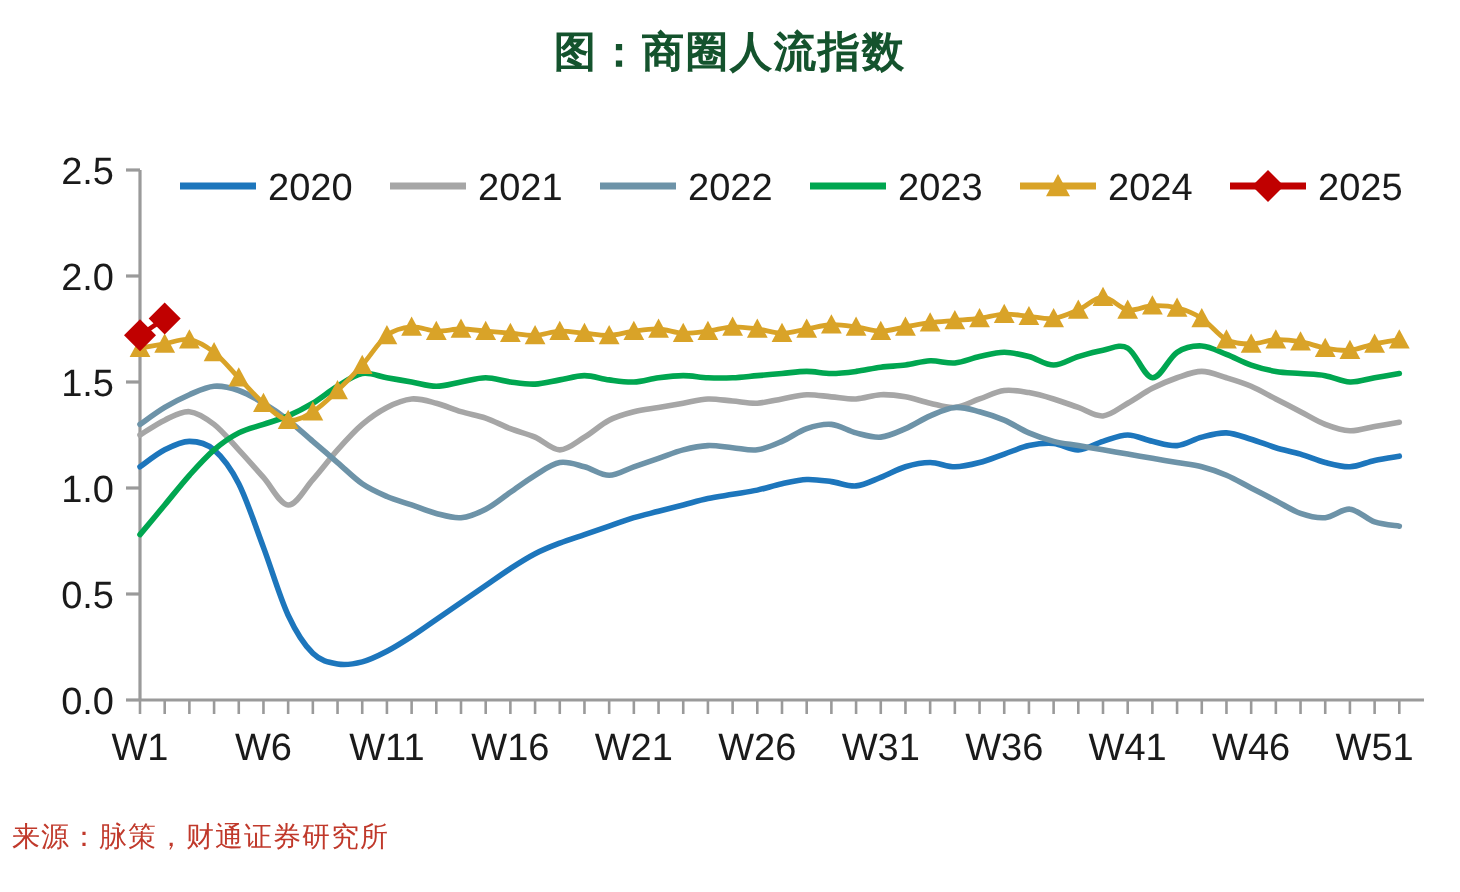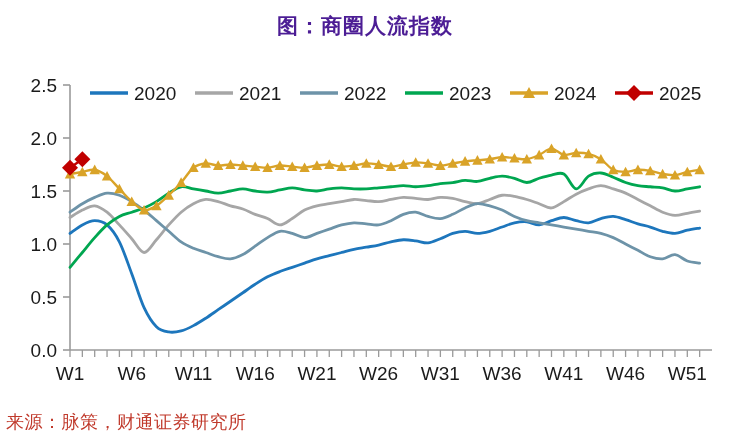--- a/index.html
+++ b/index.html
@@ -22,29 +22,29 @@
   }
   .chart-title {
     position: absolute;
     left: 0;
     top: 12px;
     width: 730px;
     text-align: center;
     font-family: "DejaVu Serif", "Liberation Serif", serif;
     font-size: 21px;
     font-weight: bold;
-    color: #4c1d95;
+    color: #14532d;
     letter-spacing: 1px;
   }
   .source-note {
     position: absolute;
     left: 6px;
     top: 410px;
     font-family: "DejaVu Serif", "Liberation Serif", serif;
-    font-size: 18px;
+    font-size: 14px;
     color: #C0392B;
     letter-spacing: 0.5px;
   }
   svg { display: block; }
   .axis-label {
     font-family: "Liberation Sans", sans-serif;
     font-size: 19px;
     fill: #1a1a1a;
   }
   .legend-label {

